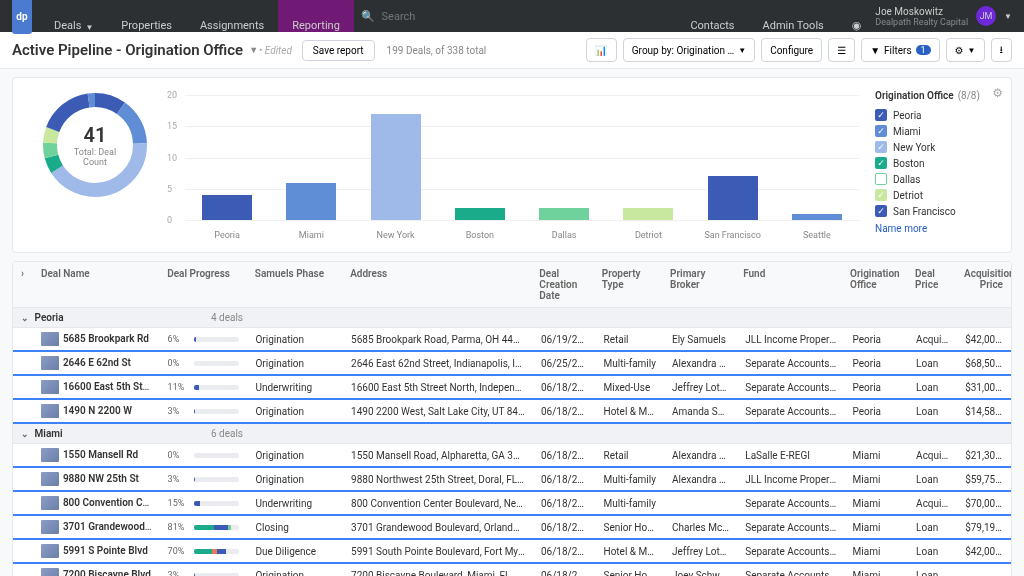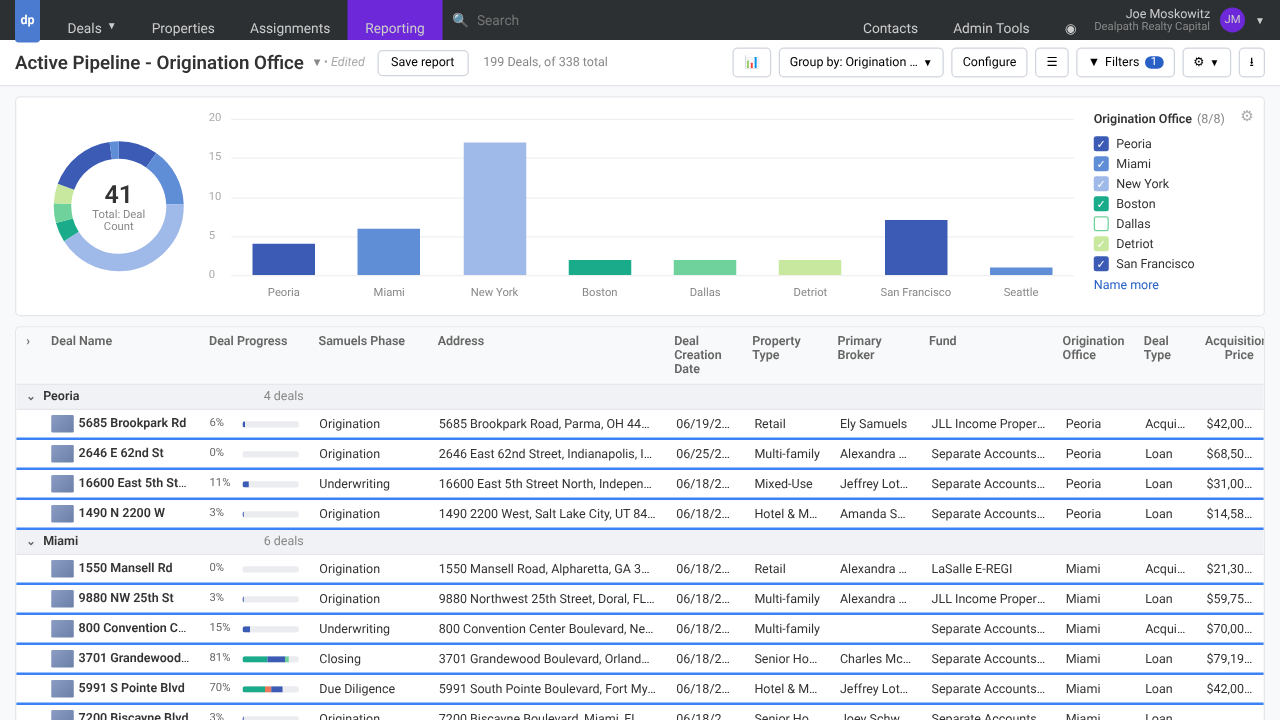--- a/index.html
+++ b/index.html
@@ -1,39 +1,39 @@
 <!DOCTYPE html>
 <html><head>
 <meta charset="utf-8">
 <style>
 *{box-sizing:border-box;margin:0;padding:0;font-family:-apple-system,BlinkMacSystemFont,"Segoe UI",Roboto,sans-serif}
 body{background:#f8f9fa;font-size:11px;color:#333;overflow-x:hidden}
 .topnav{background:#2c3033;height:32px;display:flex;align-items:center;padding:0 12px;color:#ccc;font-size:11px}
 .topnav .logo{width:20px;height:36px;background:#4a7bd0;border-radius:3px;margin-right:8px;display:flex;align-items:center;justify-content:center;color:#fff;font-weight:bold;font-size:10px}
-.topnav .nav-item{padding:16px 14px;cursor:pointer;height:32px;display:flex;align-items:flex-start}
-.topnav .nav-item.active{background:#6d28d9}
+.topnav .nav-item{padding:0 14px;cursor:pointer;height:32px;display:flex;align-items:flex-end}
+.topnav .nav-item.active{background:#701a75}
 .topnav .nav-item .caret{margin-left:4px;font-size:8px}
 .topnav .search{display:flex;align-items:center;margin-left:8px;color:#888}
 .topnav .search input{background:transparent;border:none;color:#ccc;margin-left:6px;outline:none;font-size:11px}
 .topnav .spacer{flex:1}
 .topnav .user{display:flex;align-items:center;gap:8px;font-size:10px}
 .topnav .user .avatar{width:20px;height:20px;border-radius:50%;background:#6d28d9;display:flex;align-items:center;justify-content:center;font-size:9px}
 .topnav .user .company{color:#888;font-size:9px}
 .header{background:#fff;padding:6px 12px;display:flex;align-items:center;border-bottom:1px solid #e5e7eb}
 .header h1{font-size:15px;font-weight:600;color:#333}
 .header .caret{margin-left:6px;color:#888;font-size:9px}
 .header .edited{color:#aaa;margin-left:1px;font-size:10px;font-style:italic}
 .header .save-btn{margin-left:10px;padding:4px 10px;border:1px solid #d0d5dd;border-radius:4px;background:#fff;font-size:10px;cursor:pointer}
 .header .count{margin-left:12px;color:#888;font-size:10px}
 .header .spacer{flex:1}
 .header .toolbar{display:flex;gap:6px;align-items:center}
 .header .tbtn{padding:4px 8px;border:1px solid #d0d5dd;border-radius:4px;background:#fff;font-size:10px;cursor:pointer;display:flex;align-items:center;gap:4px;height:24px}
 .header .tbtn .badge{background:#2860c5;color:#fff;border-radius:8px;padding:0 5px;font-size:9px}
 .chart-container{background:#fff;margin:8px 12px;border:1px solid #e5e7eb;border-radius:4px;padding:12px;display:flex;position:relative}
-.donut-section{width:140px;display:flex;align-items:center;justify-content:center}
+.donut-section{width:140px;display:flex;justify-content:center}
 .donut{width:110px;height:110px;position:relative}
 .donut svg{transform:rotate(-90deg)}
 .donut .center{position:absolute;top:50%;left:50%;transform:translate(-50%,-50%);text-align:center}
 .donut .center .num{font-size:20px;font-weight:600}
 .donut .center .lbl{font-size:9px;color:#888}
 .bars-section{flex:1;position:relative;height:150px}
 .bars-grid{position:absolute;left:20px;right:0;top:5px;bottom:20px}
 .bars-grid .gridline{position:absolute;left:0;right:0;border-top:1px solid #f0f0f0}
 .bars-grid .ylabel{position:absolute;left:-18px;font-size:9px;color:#aaa;transform:translateY(-50%)}
 .bars{position:absolute;left:20px;right:0;bottom:20px;top:5px;display:flex;align-items:flex-end;justify-content:space-around}
@@ -88,21 +88,21 @@
     </div>
   <div class="search">
     <span>🔍</span>
     <input placeholder="Search" style="">
   </div>
   <div class="spacer"></div>
   <div class="nav-item">Contacts</div>
   <div class="nav-item">Admin Tools</div>
   <div class="nav-item">◉</div>
   <div class="user">
-    <div style="text-align:right">
+    <div style="">
       <div>Joe Moskowitz</div>
       <div class="company">Dealpath Realty Capital</div>
     </div>
     <div class="avatar">JM</div>
     <span style="font-size:8px">▼</span>
   </div>
 </div>
 
 <div class="header">
   <h1>Active Pipeline - Origination Office</h1>
@@ -252,21 +252,21 @@
     <div class="th c-expand">›</div>
     <div class="th c-name">Deal Name</div>
     <div class="th c-progress">Deal Progress</div>
     <div class="th c-phase">Samuels Phase</div>
     <div class="th c-address">Address</div>
     <div class="th c-date">Deal Creation Date</div>
     <div class="th c-type">Property Type</div>
     <div class="th c-broker">Primary Broker</div>
     <div class="th c-fund">Fund</div>
     <div class="th c-office">Origination Office</div>
-    <div class="th c-dealtype">Deal Type</div>
+    <div class="th c-dealtype">Deal Price</div>
     <div class="th c-price">Acquisition Price</div>
   </div>
   <div id="table-body">
       <div class="group-row">
         <span class="chev">⌄</span>
         <span>Peoria</span>
         <span class="cnt">4 deals</span>
       </div>
       <div class="row">
       <div class="td c-expand"></div>

